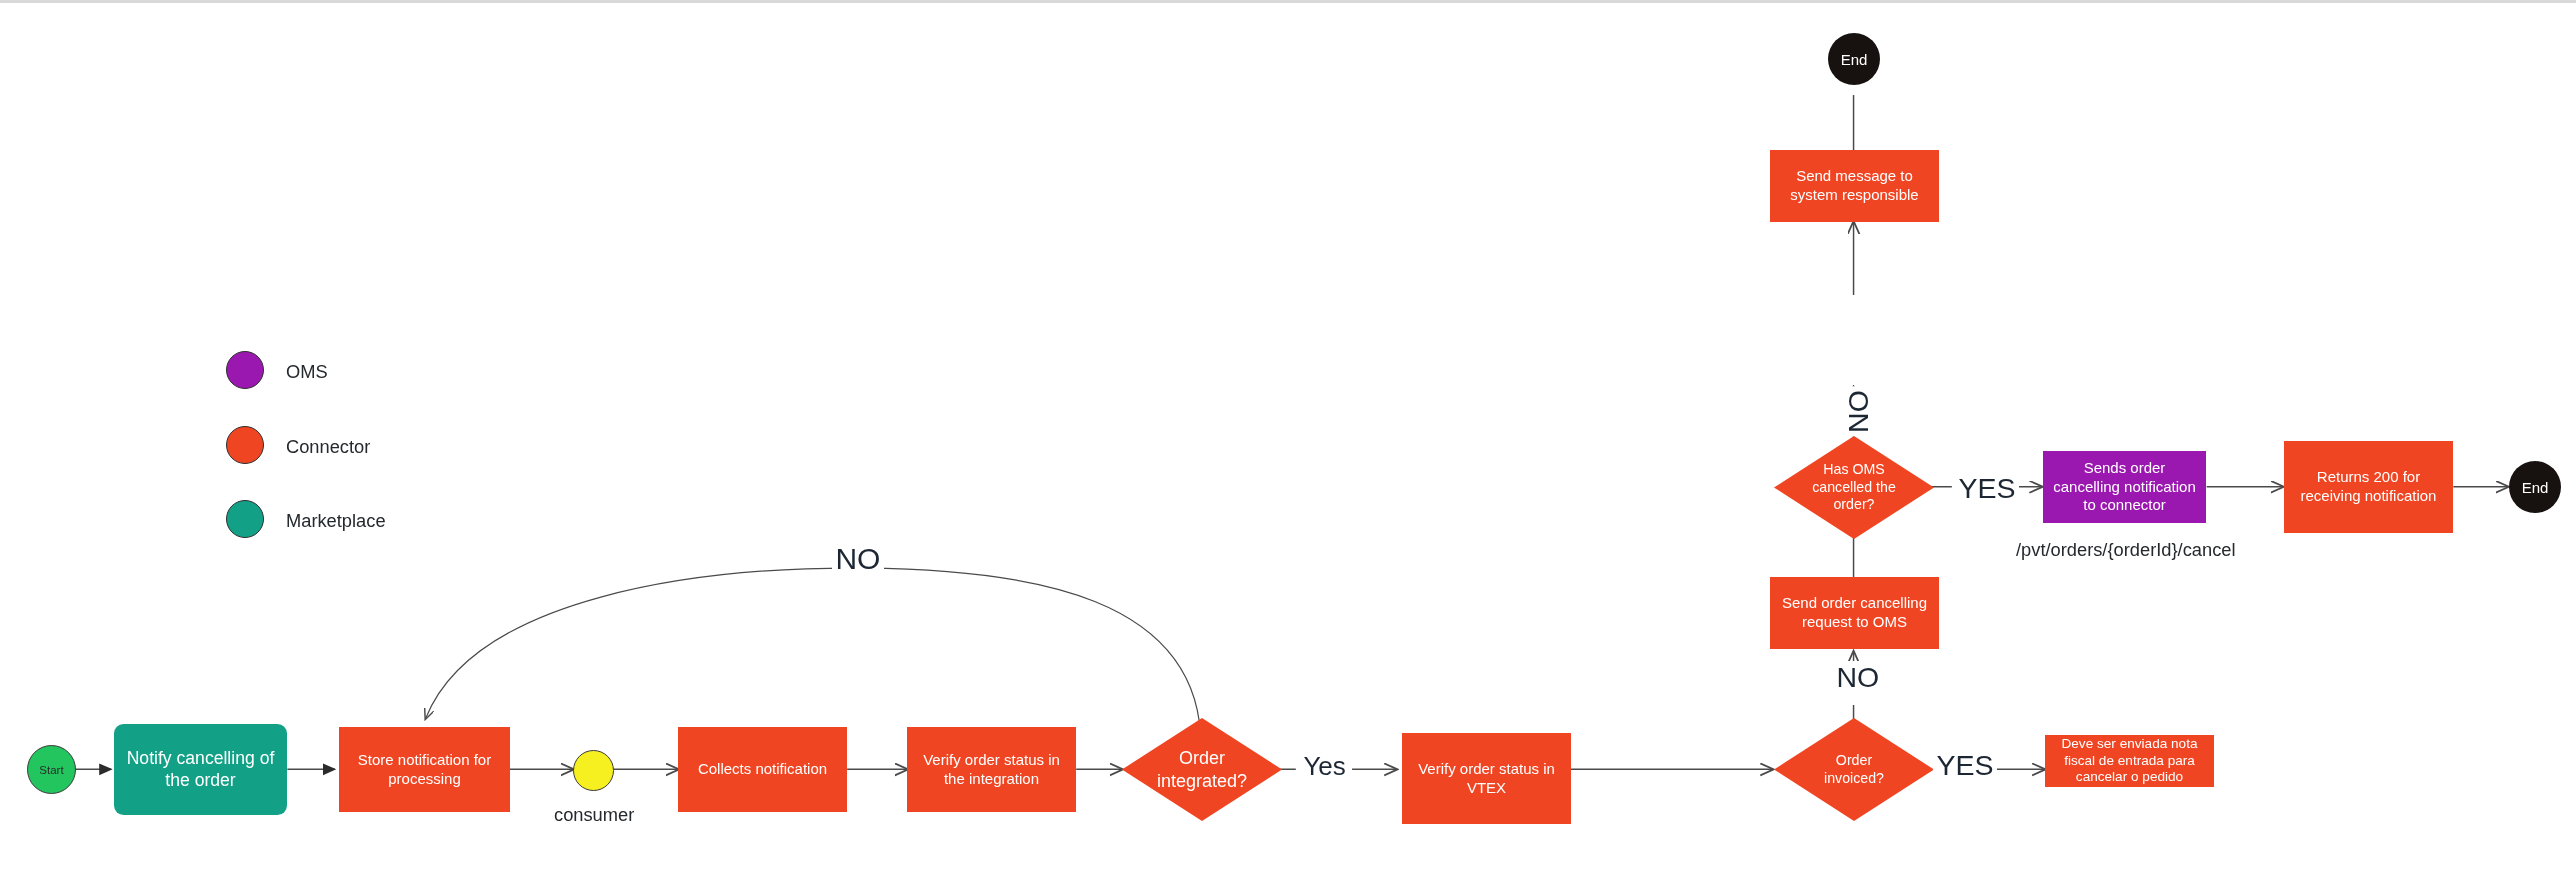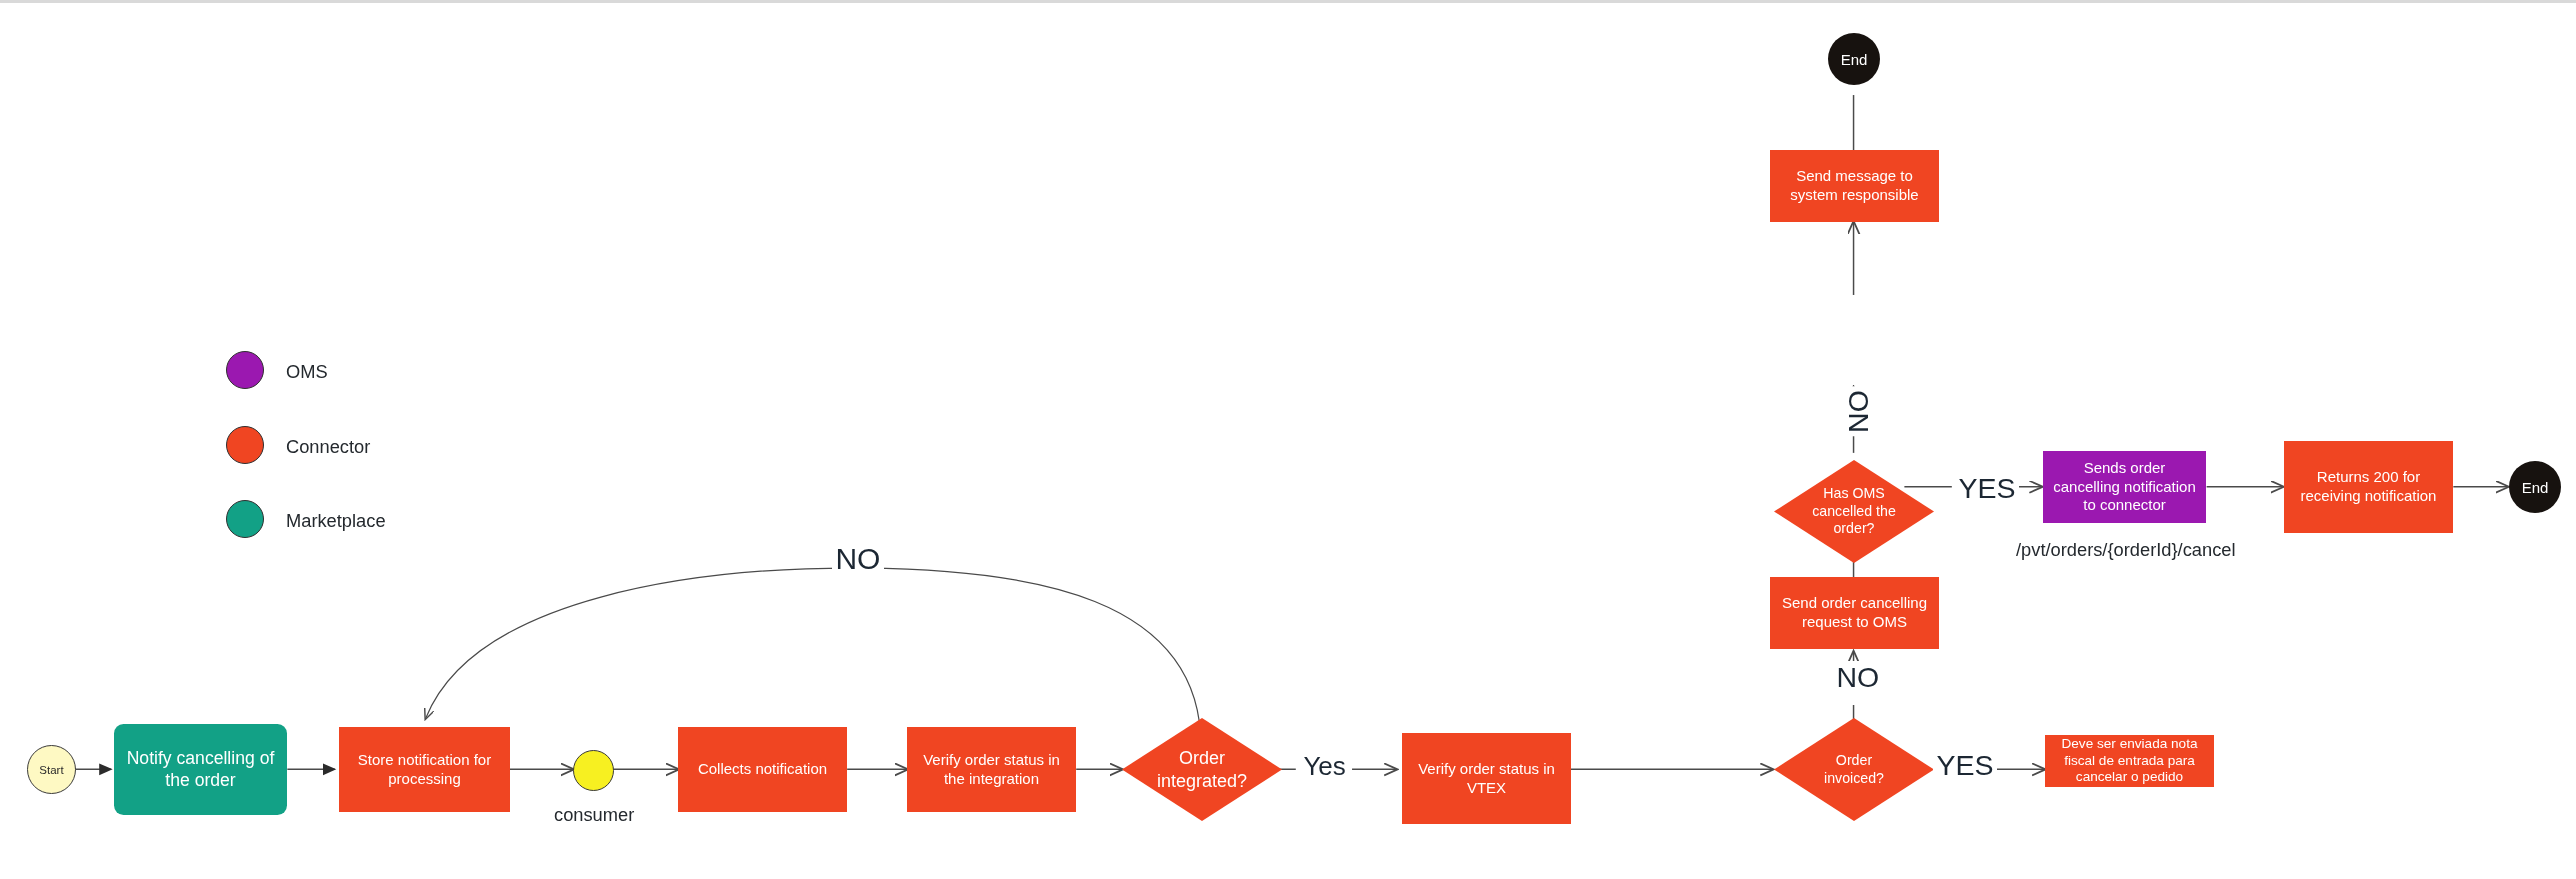--- a/index.html
+++ b/index.html
@@ -42,21 +42,21 @@
   .circ {
     position: absolute;
     box-sizing: border-box;
     border-radius: 50%;
     display: flex;
     align-items: center;
     justify-content: center;
     text-align: center;
     z-index: 4;
   }
-  .circ.start  { background: #fef9c3; border: 1.4px solid #3a3a3a; color: #2b2b2b; }
+  .circ.start  { background: #22c55e; border: 1.4px solid #3a3a3a; color: #2b2b2b; }
   .circ.consumer { background: #F7F021; border: 1.4px solid #3a3a3a; color: #2b2b2b; }
   .circ.end    { background: #17120F; color: #ffffff; }
   .dia {
     position: absolute;
     z-index: 3;
   }
   .dia > .dia-shape {
     position: absolute;
     inset: 0;
     background: #F04522;
@@ -209,21 +209,21 @@
 
   <div class="dia" style="left:1774px; top:718px; width:160px; height:103px;">
     <div class="dia-shape"></div>
     <div class="dia-label" style="font-size:14.2px; padding:0 35px;">Order invoiced?</div>
   </div>
 
   <div class="node rect" style="left:2045px; top:735px; width:169px; height:52px; font-size:13.6px; padding:0 6.8px;">Deve ser enviada nota fiscal de entrada para cancelar o pedido</div>
 
   <div class="node rect" style="left:1770px; top:577px; width:169px; height:72px; font-size:15px; padding:0 9.5px;">Send order cancelling request to OMS</div>
 
-  <div class="dia" style="left:1774px; top:460px; width:160px; height:103px;">
+  <div class="dia" style="left:1774px; top:436px; width:160px; height:103px;">
     <div class="dia-shape"></div>
     <div class="dia-label" style="font-size:14.2px; padding:0 35px;">Has OMS cancelled the order?</div>
   </div>
 
   <div class="node rect purple" style="left:2043px; top:451px; width:163px; height:72px; font-size:15px; padding:0 6.8px;">Sends order cancelling notification to connector</div>
 
   <div class="plain-label" style="left:2016px; top:539px; font-size:18.3px;">/pvt/orders/{orderId}/cancel</div>
 
   <div class="node rect" style="left:2284px; top:441px; width:169px; height:92px; font-size:15px; padding:0 9.5px;">Returns 200 for receiving notification</div>
 

